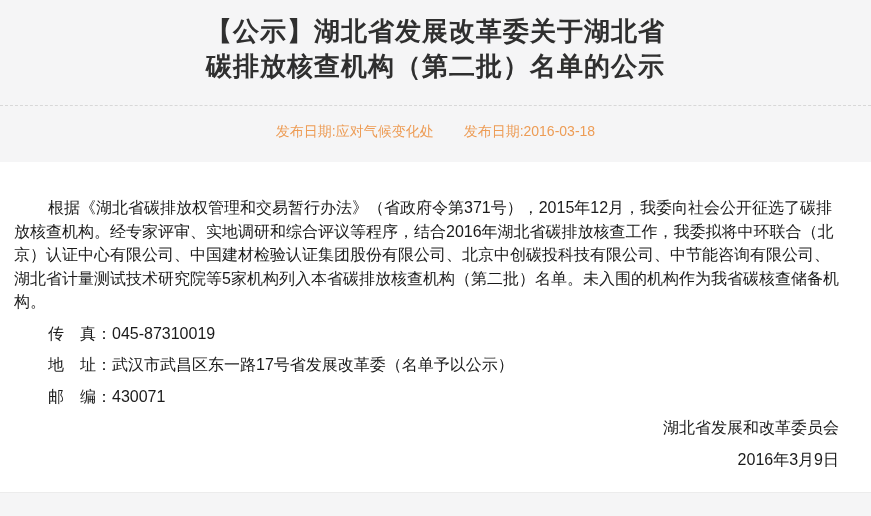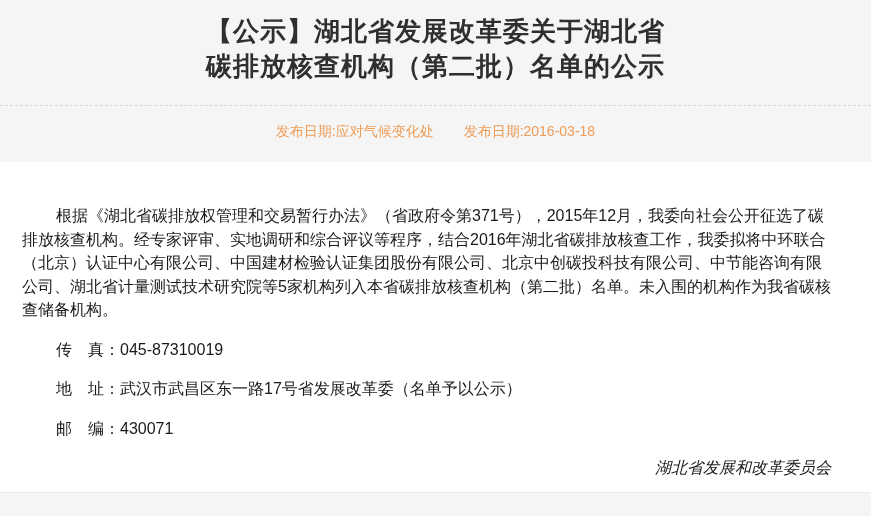--- a/index.html
+++ b/index.html
@@ -44,31 +44,30 @@
   .article-meta .meta-date { margin-left: 26px; }
   
   .article-content {
     box-sizing: border-box;
     height: 330px;
     background: #ffffff;
     padding: 26px 24px 0 6px;
     overflow: hidden;
   }
   .article-content p {
-    margin: 16px;
+    margin: 8px;
     font-size: 16px;
     line-height: 23.5px;
     color: #1a1a1a;
     text-indent: 34px;
   }
   .contact-line { margin-top: 2px !important; }
   .signature-line {
     text-align: right;
     text-indent: 0 !important;
-    font-style: italic;
   }
   .signature-org { margin-top: 2px !important; }
   
   .page-footer-bg {
     height: 24px;
     background: #f5f5f6;
     border-top: 1px solid #ececec;
   }
 </style>
 </head>

